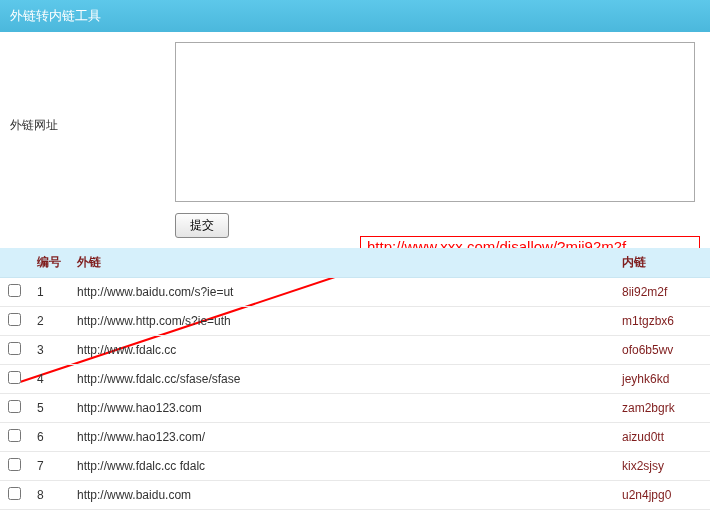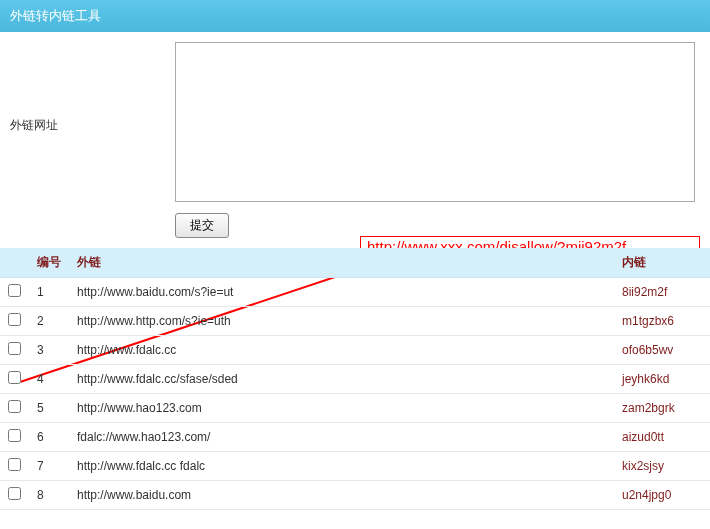--- a/index.html
+++ b/index.html
@@ -151,33 +151,33 @@
           </tr>
           <tr>
             <td class="col-check"><input type="checkbox" style=""></td>
             <td class="col-num">3</td>
             <td class="col-ext">http://www.fdalc.cc</td>
             <td class="col-inner linkcell"><a href="#">ofo6b5wv</a></td>
           </tr>
           <tr>
             <td class="col-check"><input type="checkbox" style=""></td>
             <td class="col-num">4</td>
-            <td class="col-ext">http://www.fdalc.cc/sfase/sded</td>
+            <td class="col-ext">http://www.fdalc.cc/sfase/sfase</td>
             <td class="col-inner linkcell"><a href="#">jeyhk6kd</a></td>
           </tr>
           <tr>
             <td class="col-check"><input type="checkbox" style=""></td>
             <td class="col-num">5</td>
             <td class="col-ext">http://www.hao123.com</td>
             <td class="col-inner linkcell"><a href="#">zam2bgrk</a></td>
           </tr>
           <tr>
             <td class="col-check"><input type="checkbox" style=""></td>
             <td class="col-num">6</td>
-            <td class="col-ext">fdalc://www.hao123.com/</td>
+            <td class="col-ext">http://www.hao123.com/</td>
             <td class="col-inner linkcell"><a href="#">aizud0tt</a></td>
           </tr>
           <tr>
             <td class="col-check"><input type="checkbox" style=""></td>
             <td class="col-num">7</td>
             <td class="col-ext">http://www.fdalc.cc fdalc</td>
             <td class="col-inner linkcell"><a href="#">kix2sjsy</a></td>
           </tr>
           <tr>
             <td class="col-check"><input type="checkbox" style=""></td>

